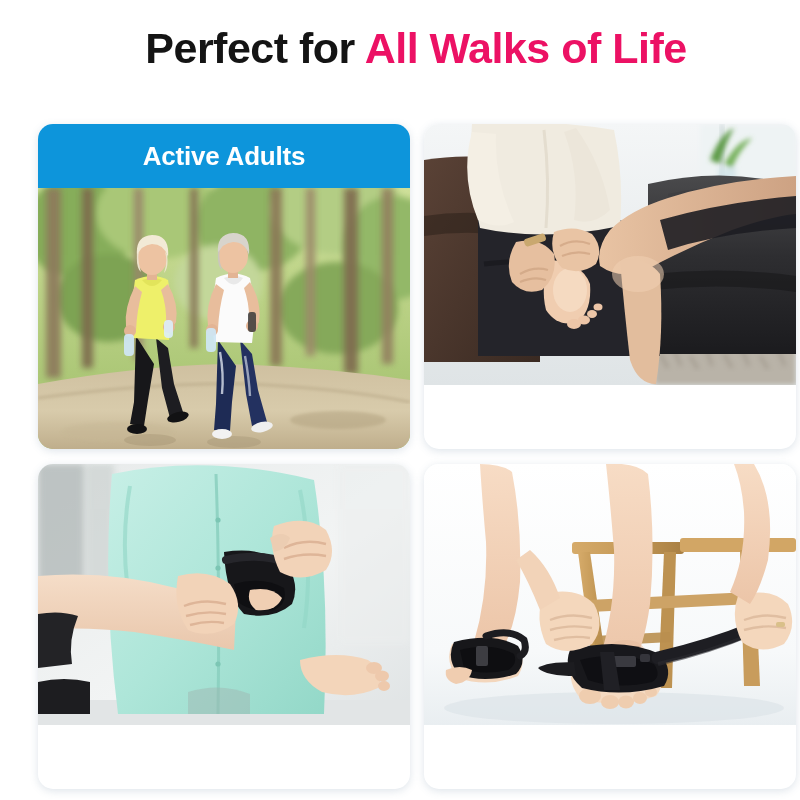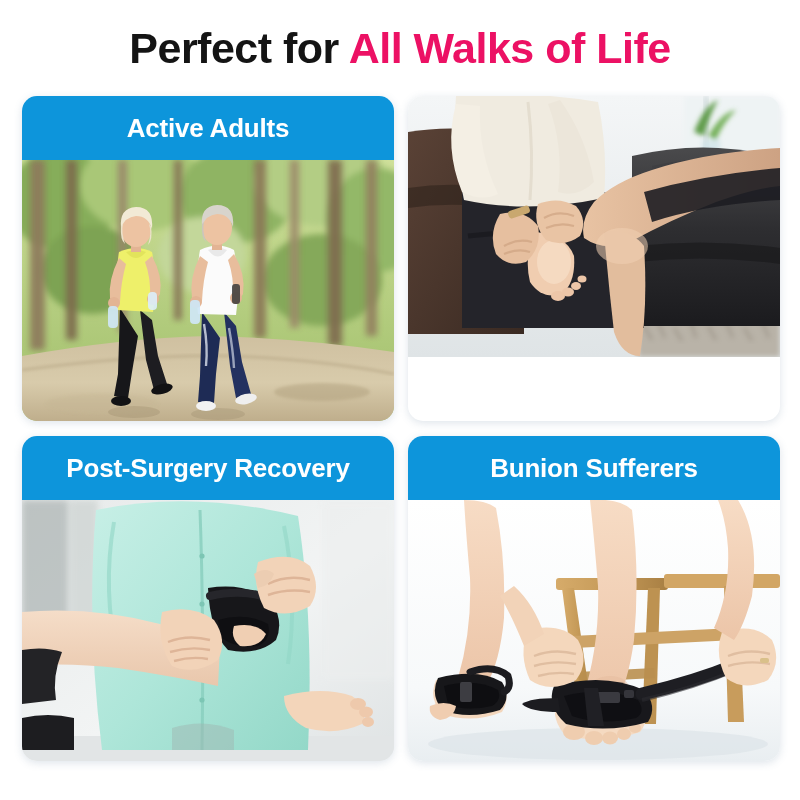--- a/index.html
+++ b/index.html
@@ -10,20 +10,21 @@
     background: #ffffff;
     font-family: "Liberation Sans", sans-serif;
     overflow: hidden;
   }
 
   .page {
     position: relative;
     width: 647px;
     height: 800px;
     background: #ffffff;
+    margin-left: 16px;
   }
 
   
   .headline {
     position: absolute;
     top: 24px;
     left: 0;
     width: 800px;
     text-align: center;
     font-size: 43px;
@@ -31,21 +32,21 @@
     letter-spacing: -0.5px;
     line-height: 1.12;
     white-space: nowrap;
   }
   .headline .part-dark  { color: #141414; }
   .headline .part-accent{ color: #EC1164; }
 
   
   .grid {
     position: absolute;
-    top: 96px;
+    top: 124px;
     left: 22px;
     width: 758px;
     height: 665px;
     display: grid;
     grid-template-columns: 372px 372px;
     grid-template-rows: 325px 325px;
     column-gap: 14px;
     row-gap: 15px;
   }
 
@@ -300,23 +301,20 @@
               <path d="M138 132 Q152 126 166 130"></path>
             </g>
 
             <rect x="100" y="112" width="22" height="8" rx="3" fill="#c9a86f" transform="rotate(-18 111 116)"></rect>
           </svg>
         </div>
       </div>
     </div>
 
     <div class="card">
-      <div class="card-header">
-        <span class="card-header-label">Post-Surgery Recovery</span>
-      </div>
       <div class="card-photo">
         <span class="card-caption-sr">A clinician in a mint green scrub top fitting a black ankle and foot brace onto a patient's lifted foot</span>
         <div class="scene">
           <svg viewBox="0 0 372 261" preserveAspectRatio="xMidYMid slice" aria-hidden="true">
             <defs>
               <linearGradient id="c3bg" x1="0" y1="0" x2="1" y2="1">
                 <stop offset="0%" stop-color="#e7eaea"></stop>
                   <stop offset="55%" stop-color="#f2f4f4"></stop>
                   <stop offset="100%" stop-color="#dfe3e4"></stop>
               </linearGradient>
@@ -389,23 +387,20 @@
               <ellipse cx="336" cy="204" rx="8" ry="6"></ellipse>
               <ellipse cx="344" cy="212" rx="7" ry="5.5"></ellipse>
               <ellipse cx="346" cy="222" rx="6" ry="5"></ellipse>
             </g>
           </svg>
         </div>
       </div>
     </div>
 
     <div class="card">
-      <div class="card-header">
-        <span class="card-header-label">Bunion Sufferers</span>
-      </div>
       <div class="card-photo">
         <span class="card-caption-sr">A person seated on a light wooden stool tightening the adjustable strap of a black bunion foot brace worn on both bare feet</span>
         <div class="scene">
           <svg viewBox="0 0 372 261" preserveAspectRatio="xMidYMid slice" aria-hidden="true">
             <defs>
               <linearGradient id="c4bg" x1="0" y1="0" x2="0" y2="1">
                 <stop offset="0%" stop-color="#ffffff"></stop>
                   <stop offset="72%" stop-color="#f7f9fa"></stop>
                   <stop offset="100%" stop-color="#e9eef1"></stop>
               </linearGradient>

